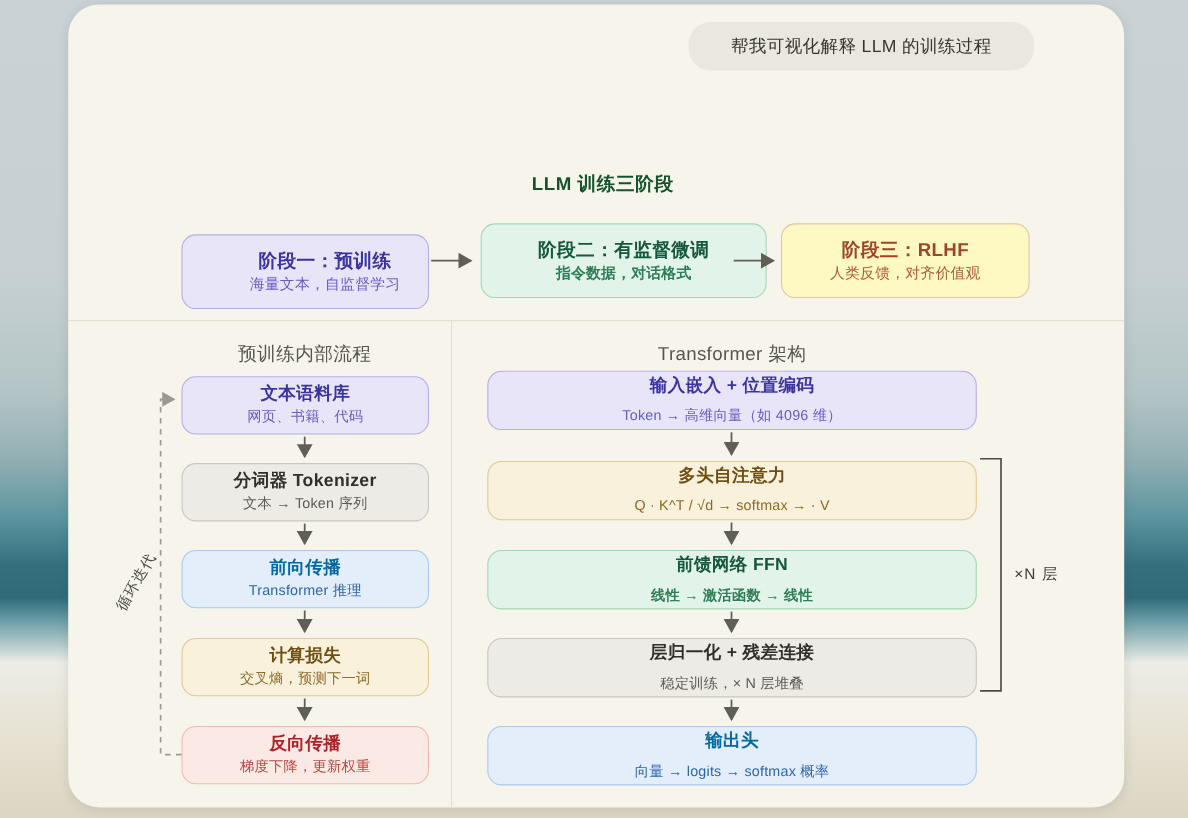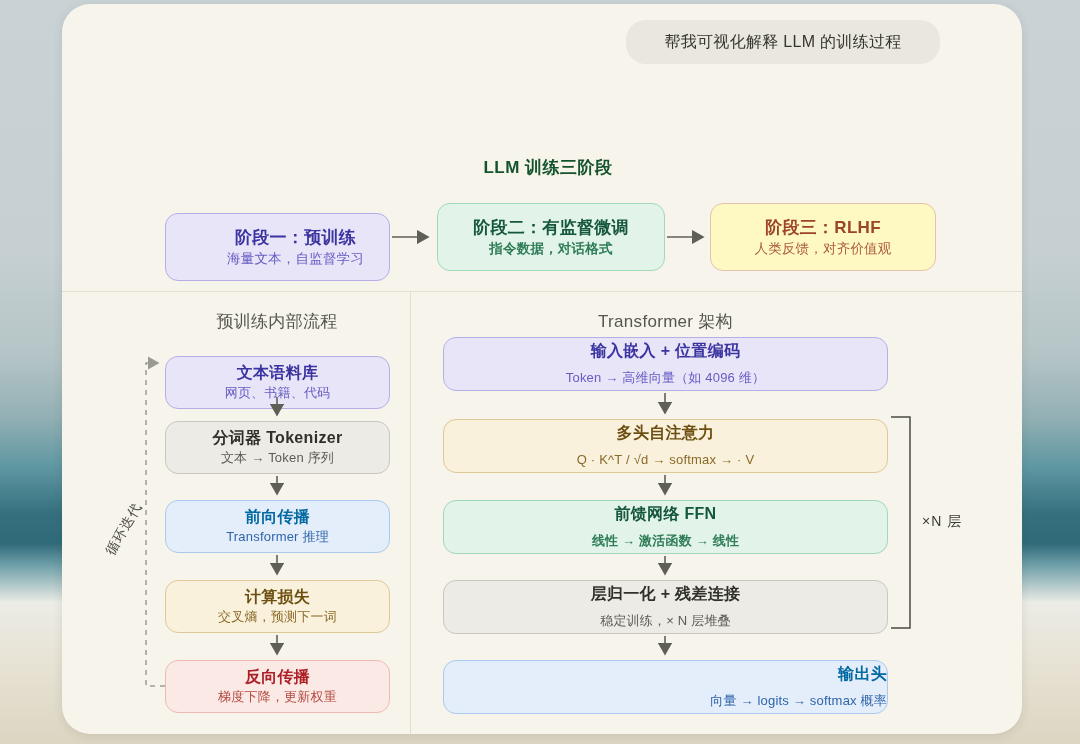--- a/index.html
+++ b/index.html
@@ -49,37 +49,37 @@
   .v-gray{background:#ecebe6;border-color:#c8c7c0;}
   .v-gray .nt{color:#30302b;} .v-gray .ns{color:#5c5c55;}
   .v-blue{background:#e4eefb;border-color:#a9caee;}
   .v-blue .nt{color:#0369a1;} .v-blue .ns{color:#2e64aa;}
   .v-amber{background:#f9f1dc;border-color:#dfc897;}
   .v-amber .nt{color:#6e4f12;} .v-amber .ns{color:#8a6a28;}
   .v-red{background:#fbe9e6;border-color:#efbab4;}
   .v-red .nt{color:#ad2026;} .v-red .ns{color:#b5483f;}
   
   .stage1{left:165px;top:213px;width:225px;height:68px;padding-left:36px;}
-  .stage2{left:437px;top:203px;width:228px;height:68px;}
+  .stage2{left:437px;top:203px;width:260px;height:68px;}
   .stage3{left:710px;top:203px;width:226px;height:68px;}
   
   .h-divider{position:absolute;left:62px;top:291px;width:960px;height:1px;background:#e2dfd3;}
   .v-divider{position:absolute;left:410px;top:291px;width:1px;height:443px;background:#e2dfd3;}
   
   .col-header{
     position:absolute;font-size:17px;color:#56564f;letter-spacing:.3px;text-align:center;
   }
   .col-header.left{left:167px;top:310px;width:220px;}
   .col-header.right{left:443px;top:310px;width:445px;}
   
   .lnode{left:165px;width:225px;height:53px;}
-  .l1{top:356px;} .l2{top:421px;} .l3{top:500px;} .l4{top:580px;} .l5{top:660px;}
+  .l1{top:342px;} .l2{top:421px;} .l3{top:500px;} .l4{top:580px;} .l5{top:660px;}
   
   .rnode{left:443px;width:445px;height:54px;gap:10px;}
-  .r1{top:337px;} .r2{top:419px;} .r3{top:500px;} .r4{top:580px;} .r5{top:660px;align-items:flex-end;}
+  .r1{top:337px;} .r2{top:419px;} .r3{top:500px;} .r4{top:580px;} .r5{top:660px;}
   
   .loop-label{
     position:absolute;left:82px;top:520px;width:84px;text-align:center;
     font-size:13.5px;color:#4a4a44;letter-spacing:1px;
     transform:rotate(-60deg);transform-origin:center;
   }
   
   .layers-label{
     position:absolute;left:922px;top:513px;font-size:14px;color:#3c3c36;letter-spacing:1px;
   }

